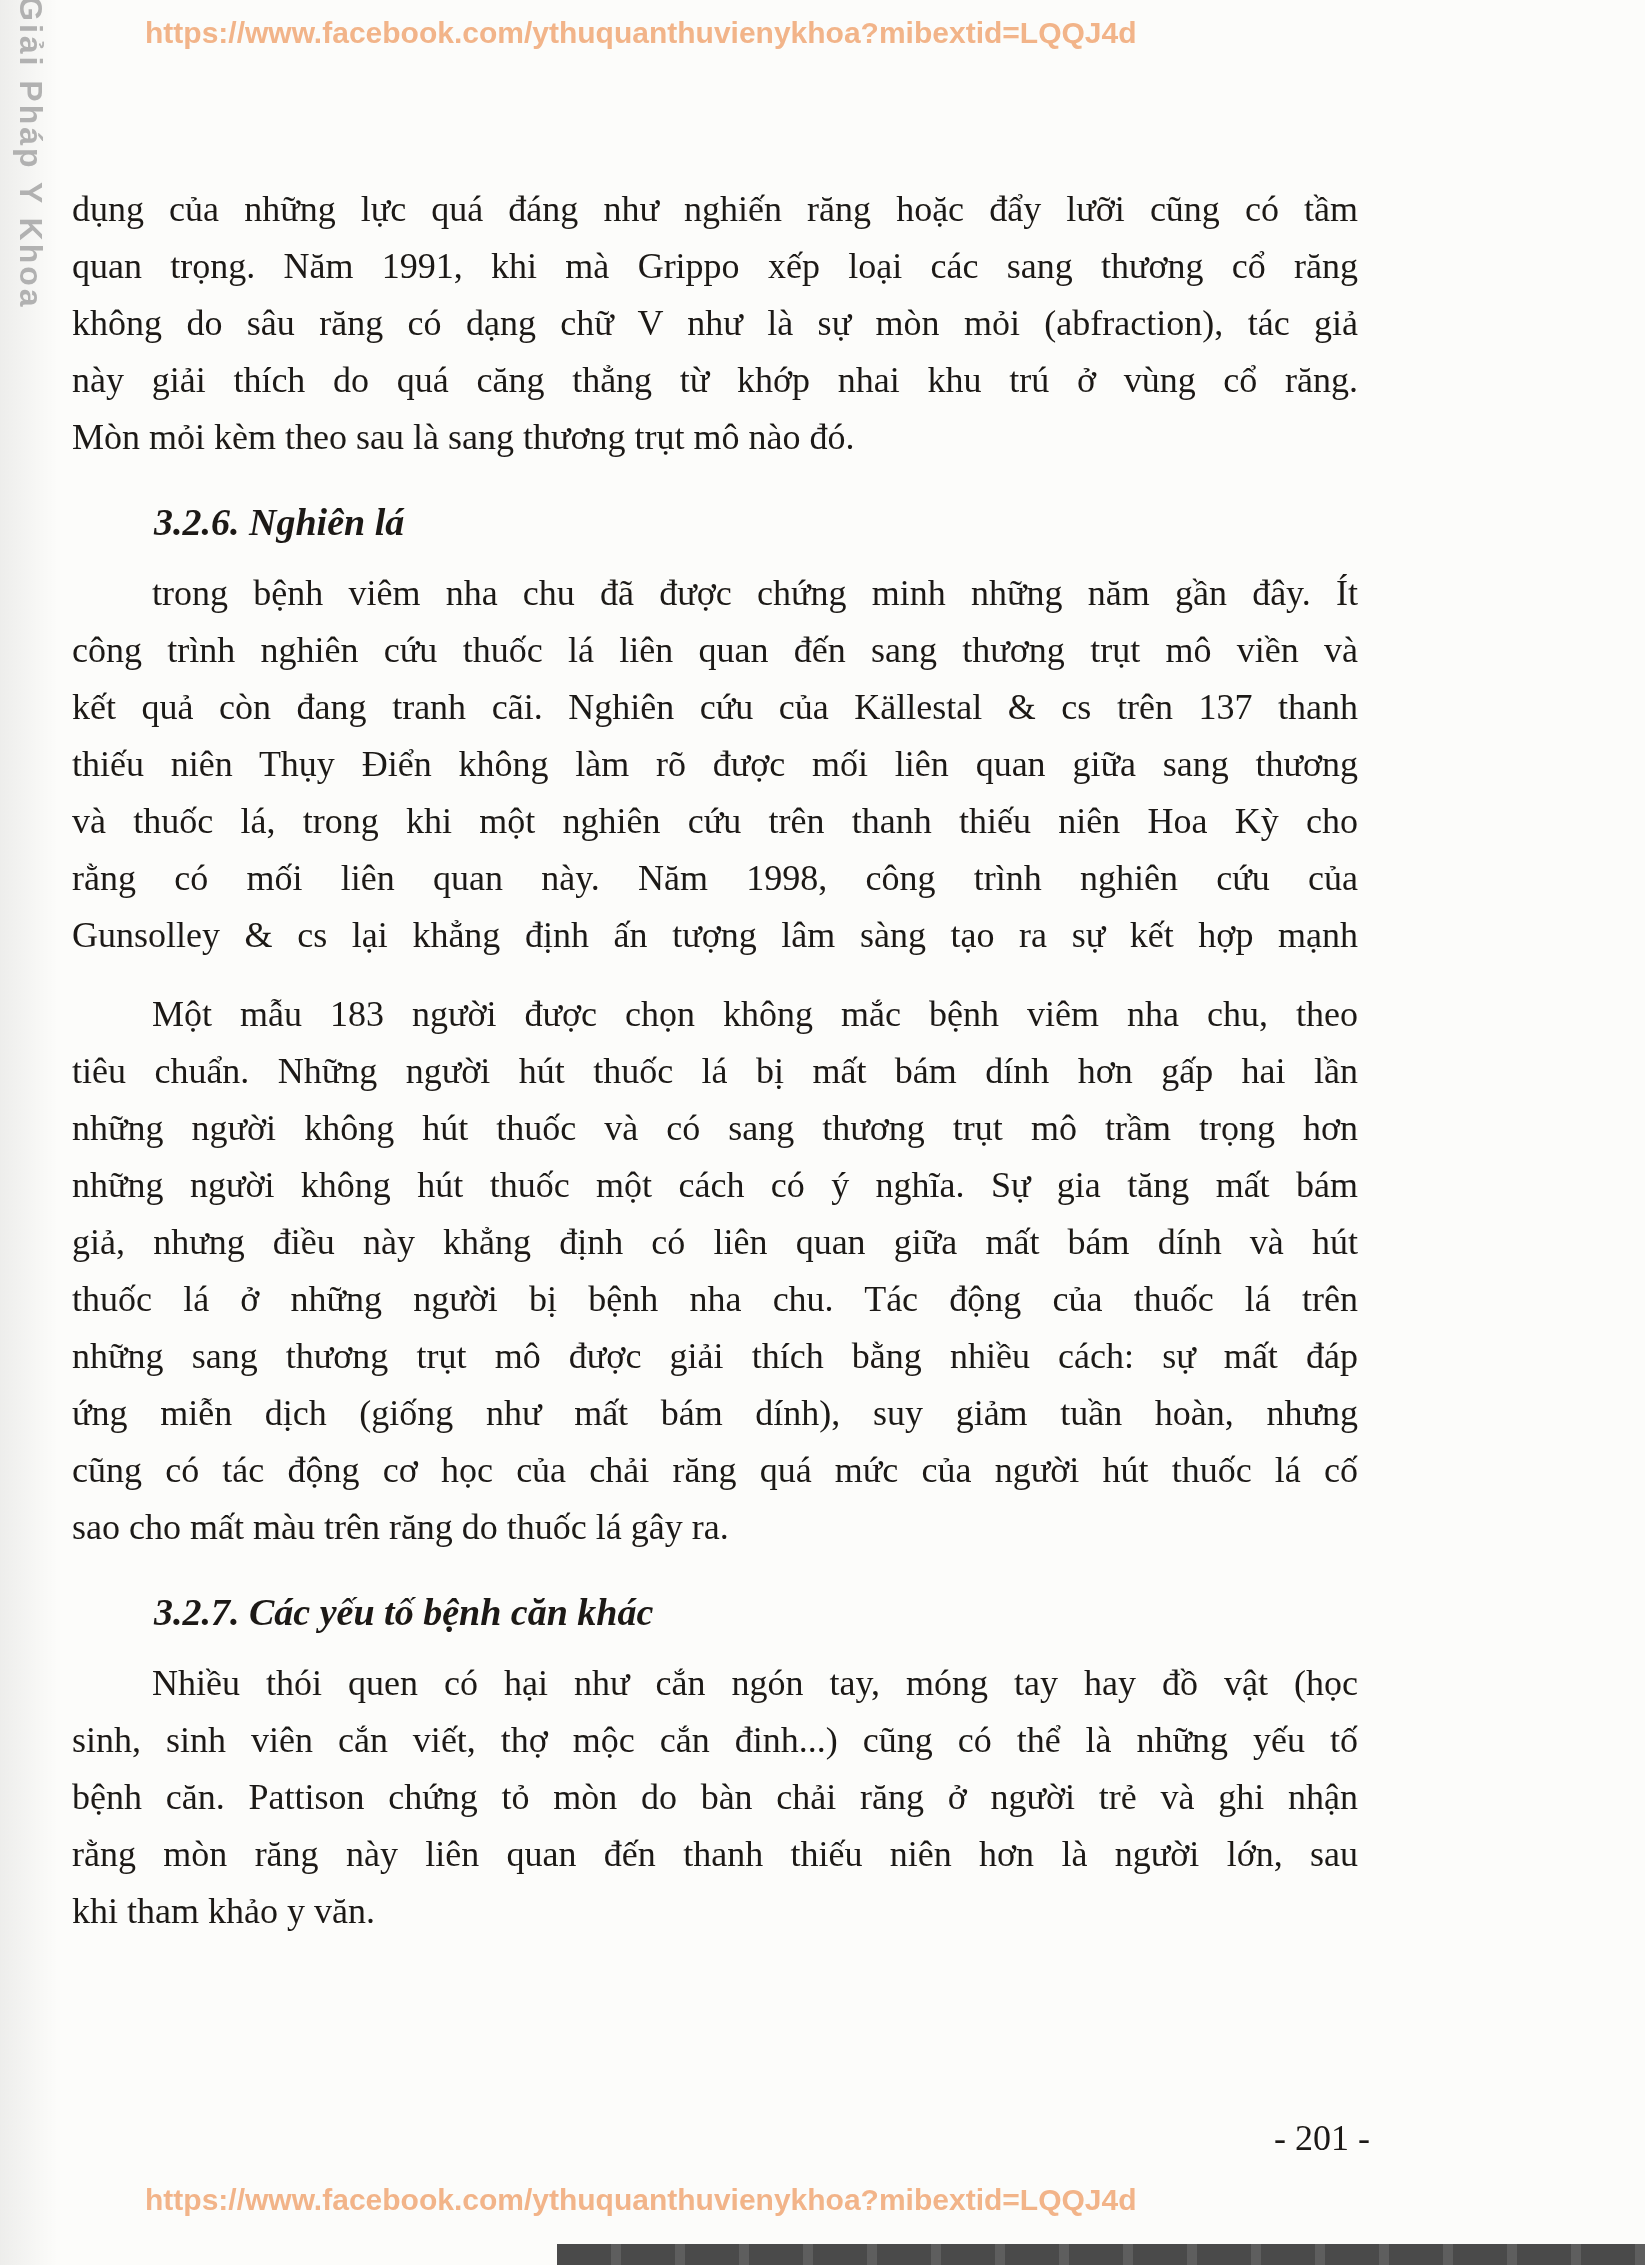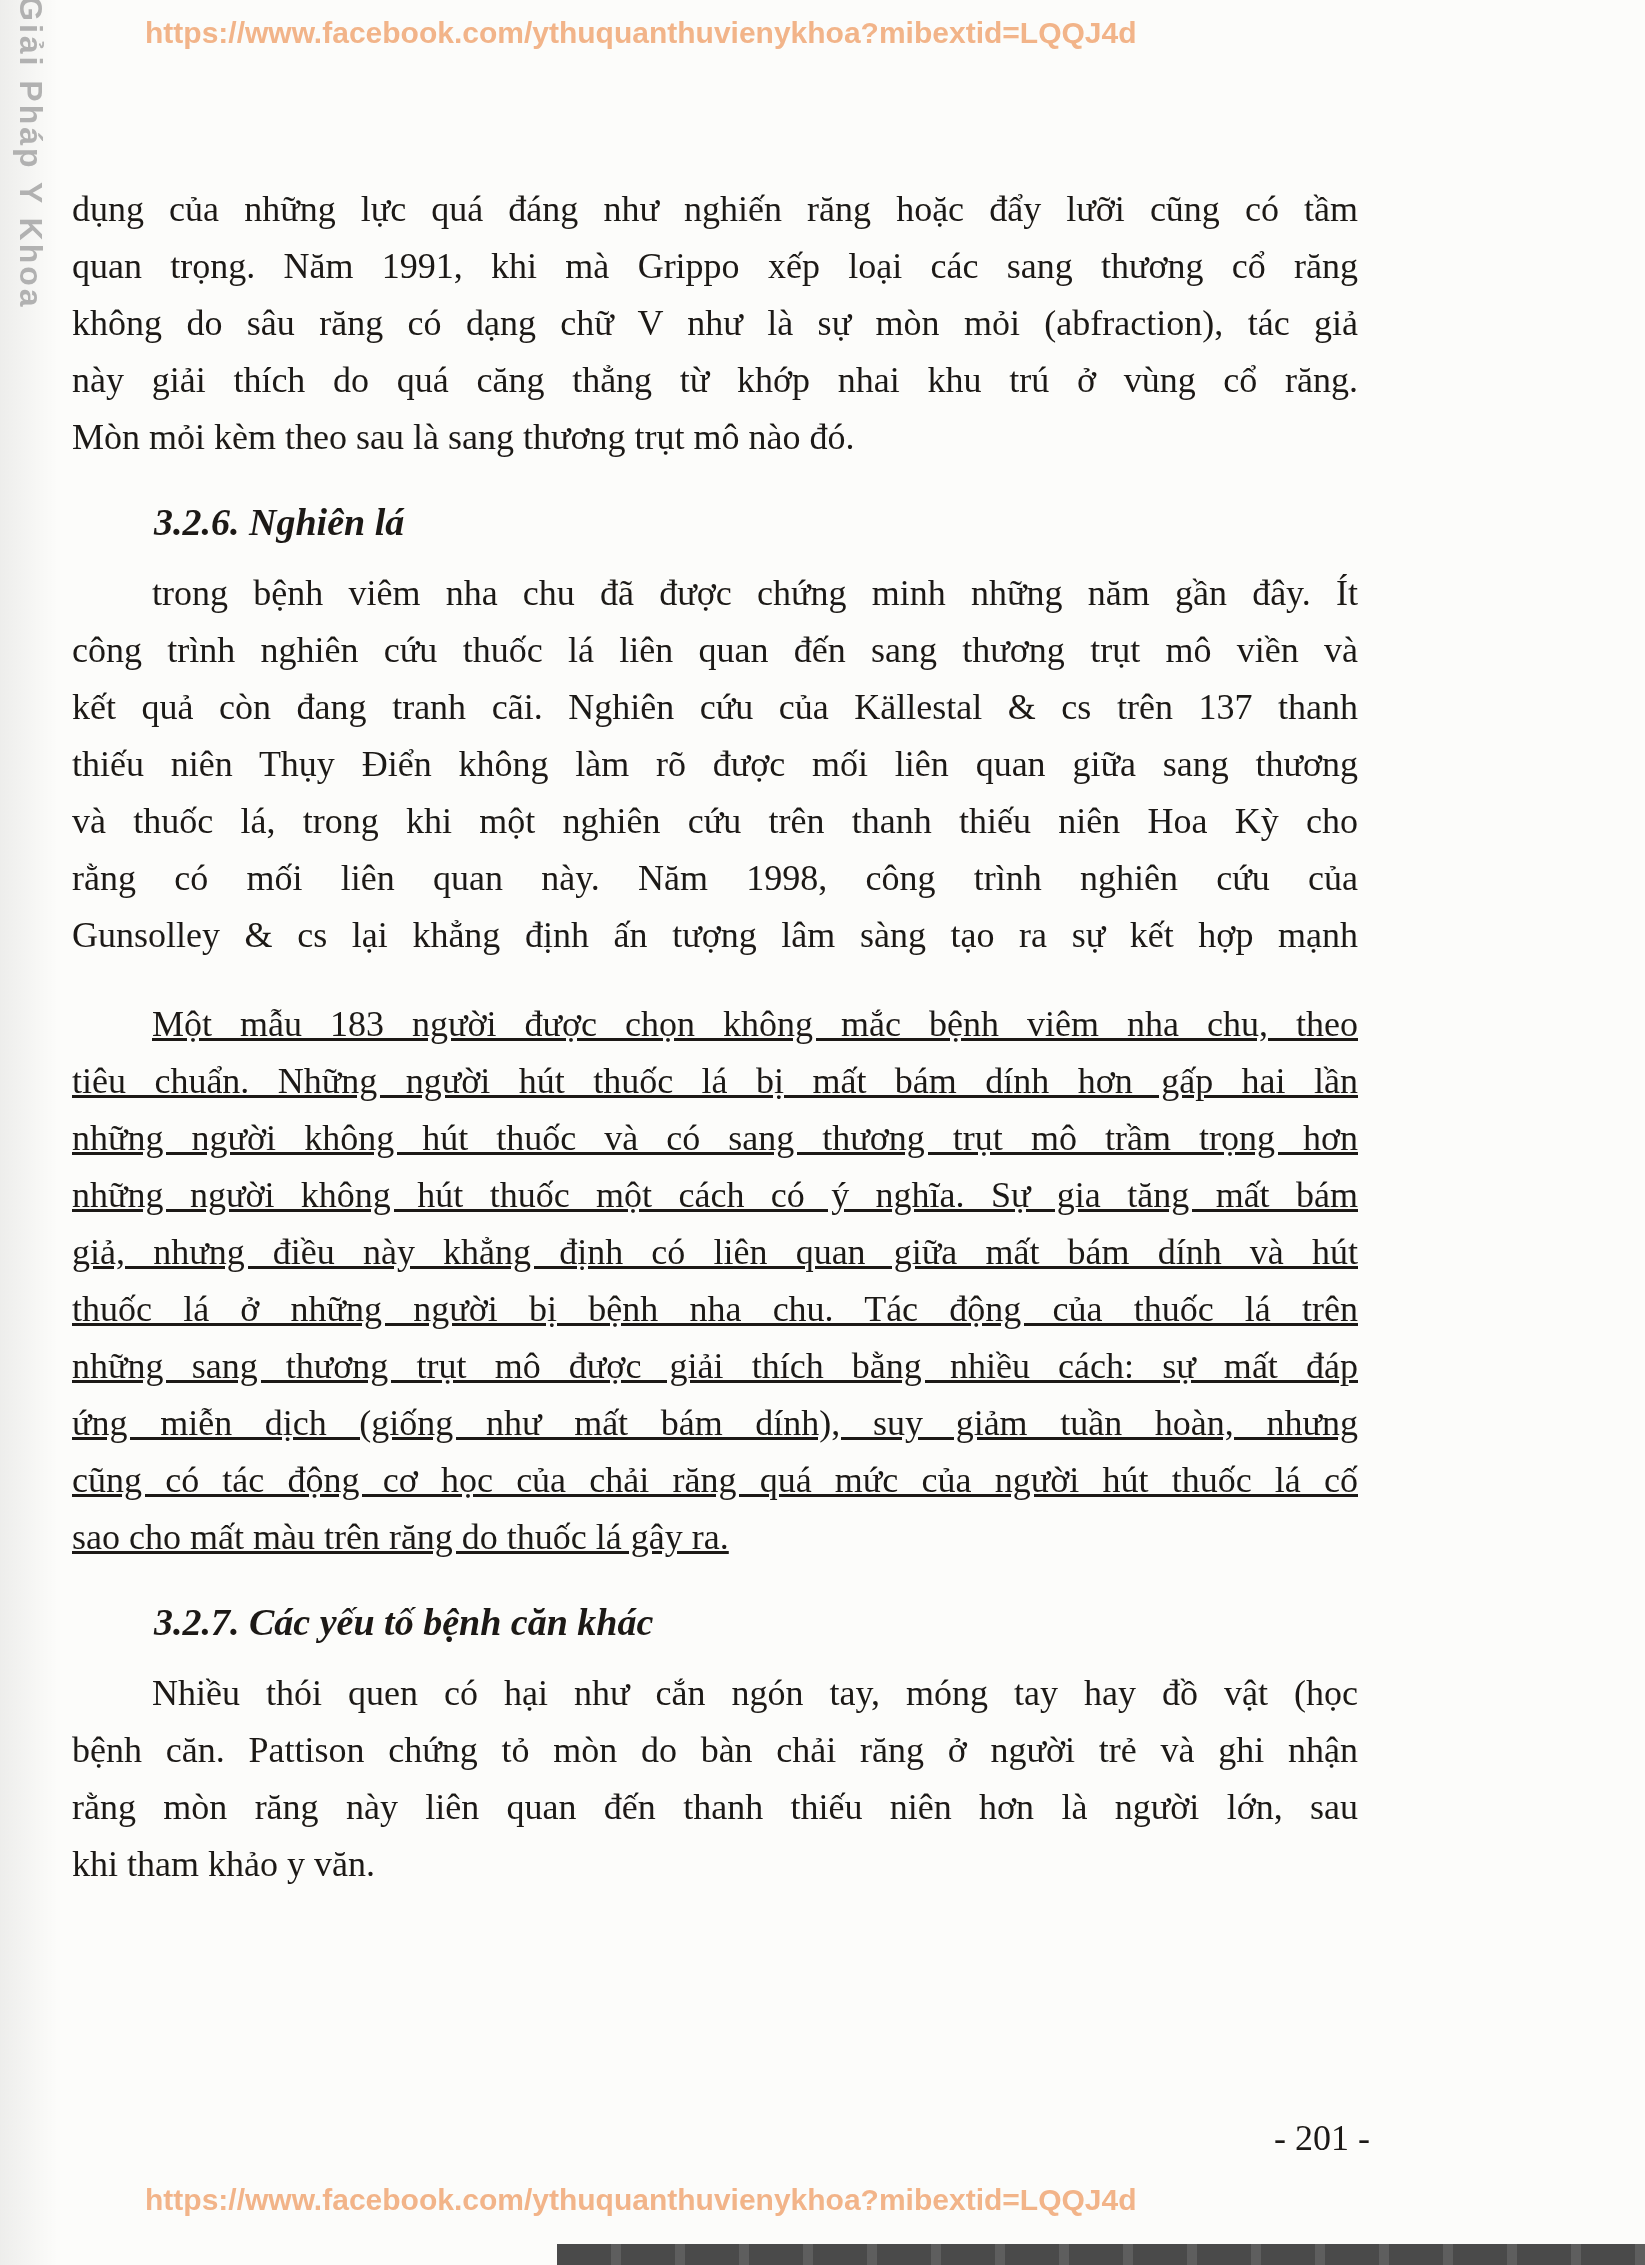--- a/index.html
+++ b/index.html
@@ -49,21 +49,21 @@
   .content {
     position: absolute;
     left: 72px;
     top: 181px;
     width: 1286px;
     color: var(--ink, #1c1916);
     font-size: 36px;
     line-height: 57px;
   }
   .para { margin: 0; }
-  .para.gap { margin-top: 32px; text-decoration: underline; }
+  .para.gap { margin-top: 22px; }
   .line {
     height: 57px;
     overflow: hidden;
     text-align: justify;
     text-align-last: justify;
   }
   .line.last {
     text-align-last: left;
   }
   .para.indent .line:first-child {
@@ -141,20 +141,21 @@
         <div class="line">những sang thương trụt mô được giải thích bằng nhiều cách: sự mất đáp</div>
         <div class="line">ứng miễn dịch (giống như mất bám dính), suy giảm tuần hoàn, nhưng</div>
         <div class="line">cũng có tác động cơ học của chải răng quá mức của người hút thuốc lá cố</div>
         <div class="line last">sao cho mất màu trên răng do thuốc lá gây ra.</div>
       </div>
 
     <h3 class="heading">3.2.7. Các yếu tố bệnh căn khác</h3>
 
     <div class="para indent">
         <div class="line">Nhiều thói quen có hại như cắn ngón tay, móng tay hay đồ vật (học</div>
+        <div class="line">sinh, sinh viên cắn viết, thợ mộc cắn đinh...) cũng có thể là những yếu tố</div>
         <div class="line">bệnh căn. Pattison chứng tỏ mòn do bàn chải răng ở người trẻ và ghi nhận</div>
         <div class="line">rằng mòn răng này liên quan đến thanh thiếu niên hơn là người lớn, sau</div>
         <div class="line last">khi tham khảo y văn.</div>
       </div>
 
   </div>
 
   <div class="page-number">- 201 -</div>
 
   <div class="url-watermark url-bottom">https://www.facebook.com/ythuquanthuvienykhoa?mibextid=LQQJ4d</div>

